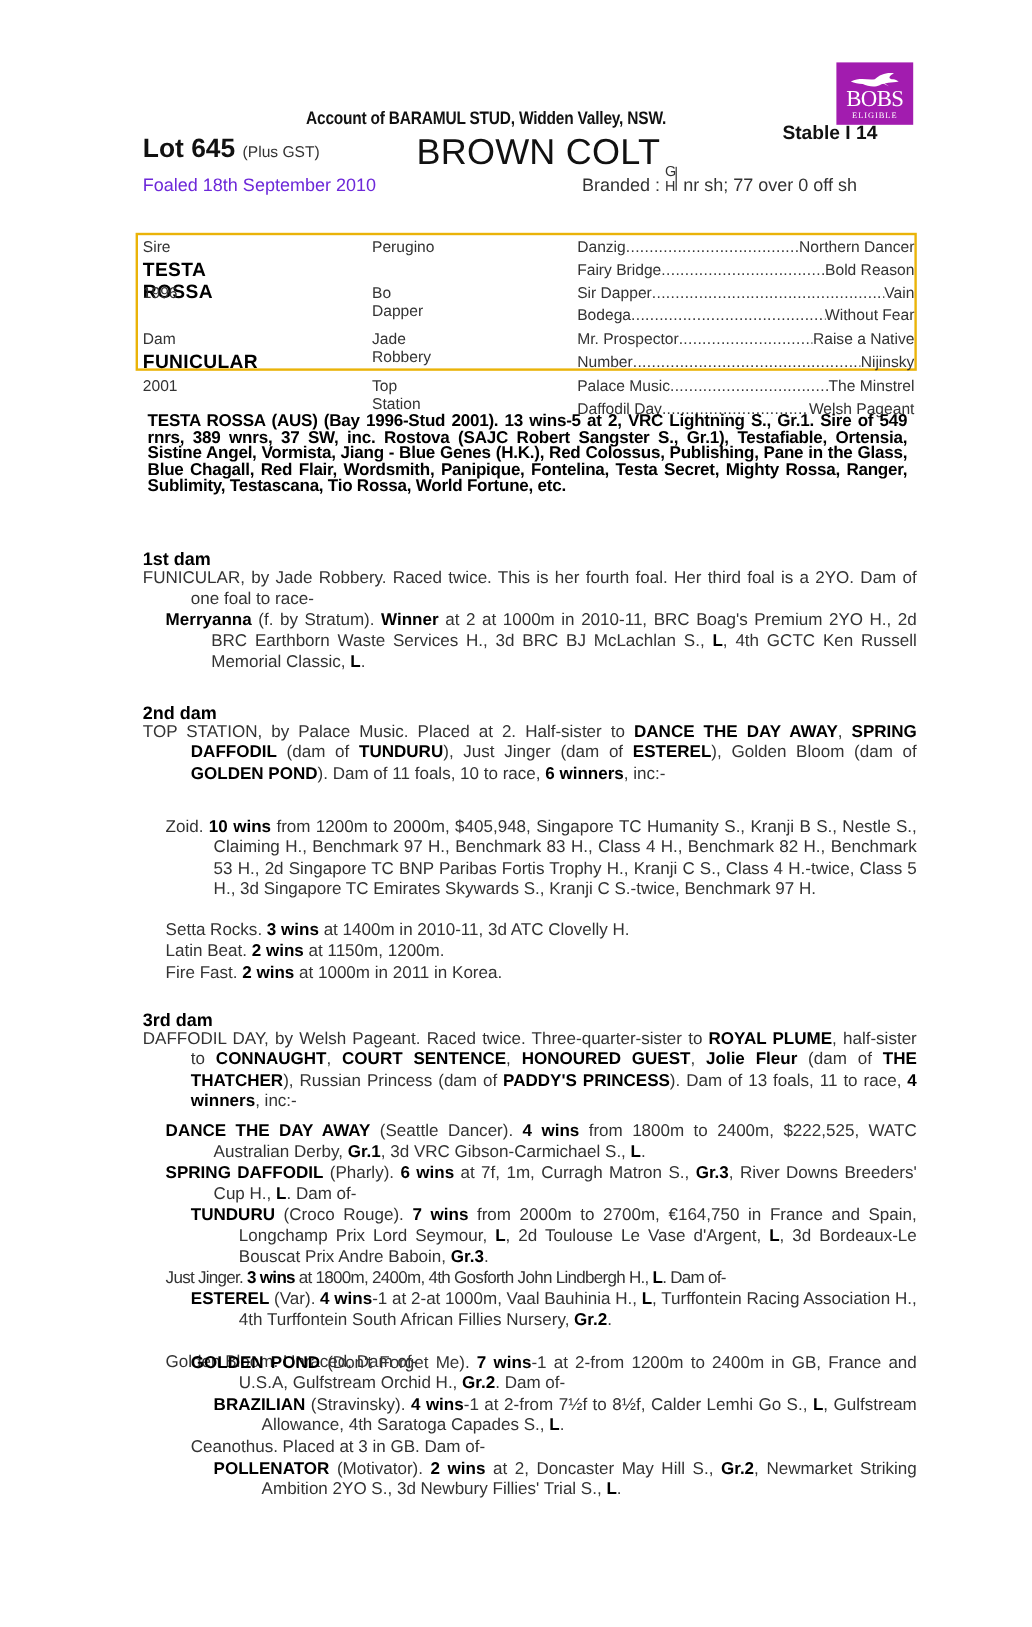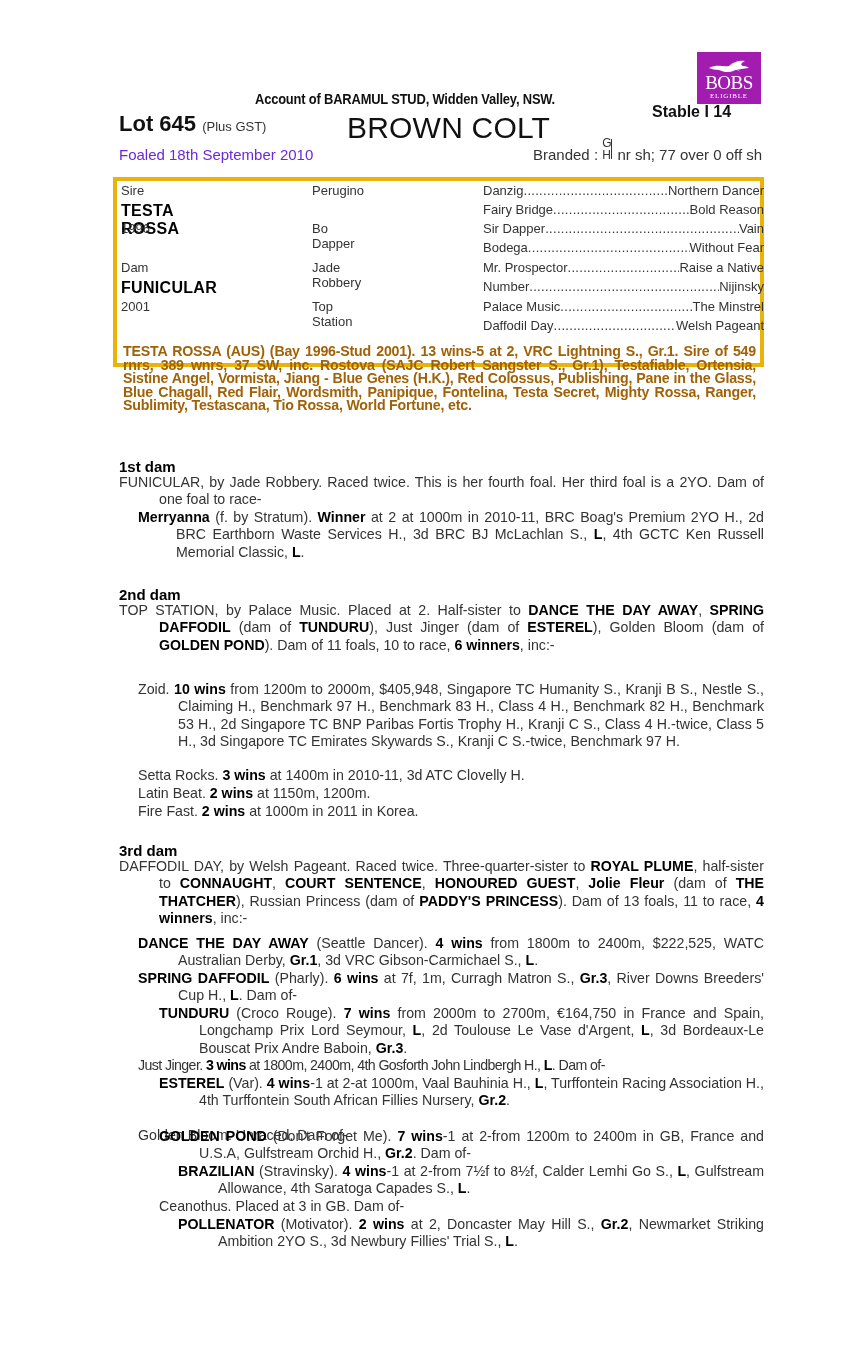--- a/index.html
+++ b/index.html
@@ -8,38 +8,38 @@
     .account { left: 255px; top: 90px; font-weight: bold; font-size: 15px; letter-spacing: -0.2px; transform: scaleX(0.86); transform-origin: left top; }
     .logo { left: 697px; top: 52px; width: 66px; width: 64px; height: 52px; background: #a21caf; color: #fff; text-align: center; }
     .logo .bird { display:block; margin: 6px auto 0; width: 44px; height: 16px; }
     .logo .bobs { font-family: "Liberation Serif", serif; font-size: 19px; line-height: 18px; letter-spacing: -0.5px; display:block; }
     .logo .elig { font-family: "Liberation Serif", serif; font-size: 7px; letter-spacing: 0.8px; display:block; line-height: 9px; }
     .lot { left: 119px; top: 111px; font-size: 22px; font-weight: bold; }
     .lot .gst { font-size: 13px; font-weight: normal; color: #333; }
     .sex { left: 347px; top: 111px; font-size: 30px; font-weight: normal; letter-spacing: 0.2px; }
     .stable { left: 652px; top: 103px; font-size: 16px; font-weight: bold; }
     .foaled { left: 119px; top: 146px; font-size: 15px; color: #6d28d9; }
-    .branded { left: 485px; top: 146px; font-size: 15px; color: #333; margin-left: 48px; }
+    .branded { left: 485px; top: 146px; font-size: 15px; color: #333; }
     .brand-mark { display: inline-block; position: relative; width: 11px; height: 16px; vertical-align: bottom; }
     .brand-mark .g { position: absolute; left: 0; top: -10px; font-size: 12px; line-height: 12px; }
     .brand-mark .h { position: absolute; left: 0; top: 2px; font-size: 12px; line-height: 12px; }
     .brand-mark .bar { position:absolute; left: 9px; top: -8px; width: 1px; height: 20px; background:#333; }
 
-    .pedigree { left: 113px; top: 177px; width: 651px; height: 190px; border: 4px solid #eab308; box-sizing: border-box; }
+    .pedigree { left: 113px; top: 194px; width: 651px; height: 115px; border: 2px solid #eab308; box-sizing: border-box; }
     .ped-row { position: absolute; left: 0; height: 19px; font-size: 13px; color: #333; }
     .ped-c1 { position:absolute; left: 4px; }
     .ped-c2 { position:absolute; left: 195px; }
     .ped-c3 { position:absolute; left: 366px; width: 281px; display: flex; }
     .ped-c3 .n1 { white-space: nowrap; }
     .ped-c3 .dots { flex: 1; overflow: hidden; white-space: nowrap; }
     .ped-c3 .dots::after { content: "....................................................................................................................."; letter-spacing: 0.3px; }
     .ped-c3 .n2 { white-space: nowrap; }
     .ped-bold { font-weight: 900; font-size: 16px; color: #000; letter-spacing: 0.3px; }
 
-    .sire-para { left: 123px; top: 345px; width: 633px; font-weight: bold; font-size: 14.2px; line-height: 13.5px; text-align: justify; letter-spacing: -0.2px; color: #a16207; }
+    .sire-para { left: 123px; top: 345px; width: 633px; font-weight: bold; font-size: 14.2px; line-height: 13.5px; text-align: justify; letter-spacing: -0.2px; color: #000000; }
     .sec-head { position:absolute; left: 119px; font-weight: 900; font-size: 15px; color: #000; }
     .para { position:absolute; font-size: 14.2px; line-height: 17.3px; color: #333; text-align: justify; text-align-last: left; }
     .para b { color: #000; font-weight: 900; }
   </style>
 </head>
 <body>
 
 <div class="abs account">Account of BARAMUL STUD, Widden Valley, NSW.</div>
 
 <div class="abs logo">

